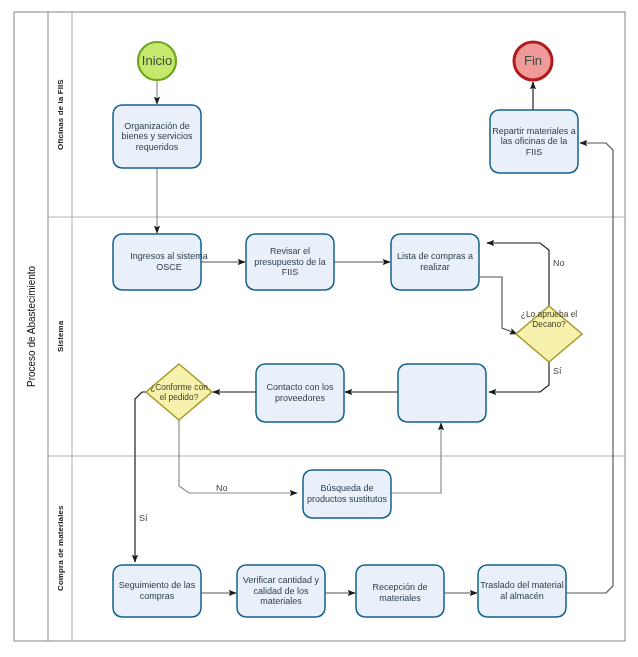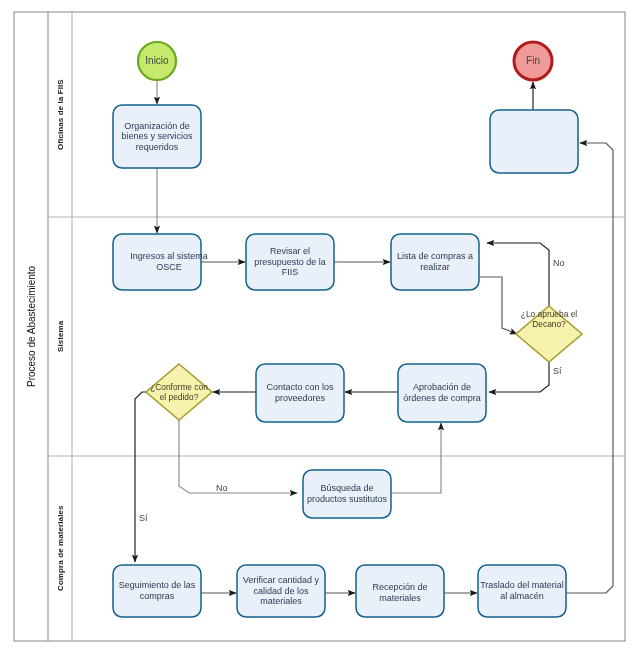--- a/index.html
+++ b/index.html
@@ -29,21 +29,21 @@
     display: flex;
     align-items: center;
     justify-content: center;
     text-align: center;
     color: #2a3b4d;
     pointer-events: none;
     line-height: 1.18;
     white-space: pre-line;
   }
   .task-label { font-size: 9px; }
-  .event-label { font-size: 10px; color: #3a4a3a; text-align: center; }
+  .event-label { font-size: 13px; color: #3a4a3a; text-align: center; }
   .gw-label { font-size: 8.4px; color: #3d3a20; }
   .edge-label {
     position: absolute;
     font-size: 9px;
     color: #444444;
     background: transparent;
     pointer-events: none;
   }
   .lane-title {
     position: absolute;
@@ -177,30 +177,30 @@
   <div class="lane-title" style="left:49px; top:218px; width:23px; height:237px;">Sistema</div>
 
   <div class="lane-title" style="left:49px; top:457px; width:23px; height:183px;">Compra de materiales</div>
 
   <div class="node-label event-label" style="left:133px; top:48px; width:48px; height:26px;">Inicio</div>
 
   <div class="node-label event-label" style="left:509px; top:48px; width:48px; height:26px;">Fin</div>
 
   <div class="node-label task-label" style="left:115px; top:107px; width:84px; height:59px;">Organización de bienes y servicios requeridos</div>
 
+  <div class="node-label task-label" style="left:492px; top:112px; width:84px; height:59px;">Repartir materiales a las oficinas de la FIIS</div>
 
   <div class="node-label task-label" style="left:115px; top:236px; width:84px; height:52px;padding-left:12px;">Ingresos al sistema OSCE</div>
 
   <div class="node-label task-label" style="left:248px; top:236px; width:84px; height:52px;">Revisar el presupuesto de la FIIS</div>
 
   <div class="node-label task-label" style="left:393px; top:236px; width:84px; height:52px;">Lista de compras a realizar</div>
 
   <div class="node-label gw-label" style="left:515px; top:304px; width:68px; height:32px;">¿Lo aprueba el Decano?</div>
 
-  <div class="node-label task-label" style="left:400px; top:366px; width:84px; height:54px;">Aprobación de órdenes de compra</div>
 
   <div class="node-label task-label" style="left:258px; top:366px; width:84px; height:54px;border-radius:18px;">Contacto con los proveedores</div>
 
   <div class="node-label gw-label" style="left:146px; top:374px; width:66px; height:38px;">¿Conforme con el pedido?</div>
 
   <div class="node-label task-label" style="left:115px; top:567px; width:84px; height:48px;">Seguimiento de las compras</div>
 
   <div class="node-label task-label" style="left:305px; top:472px; width:84px; height:44px;">Búsqueda de productos sustitutos</div>
 
   <div class="node-label task-label" style="left:239px; top:567px; width:84px; height:48px;">Verificar cantidad y calidad de los materiales</div>

